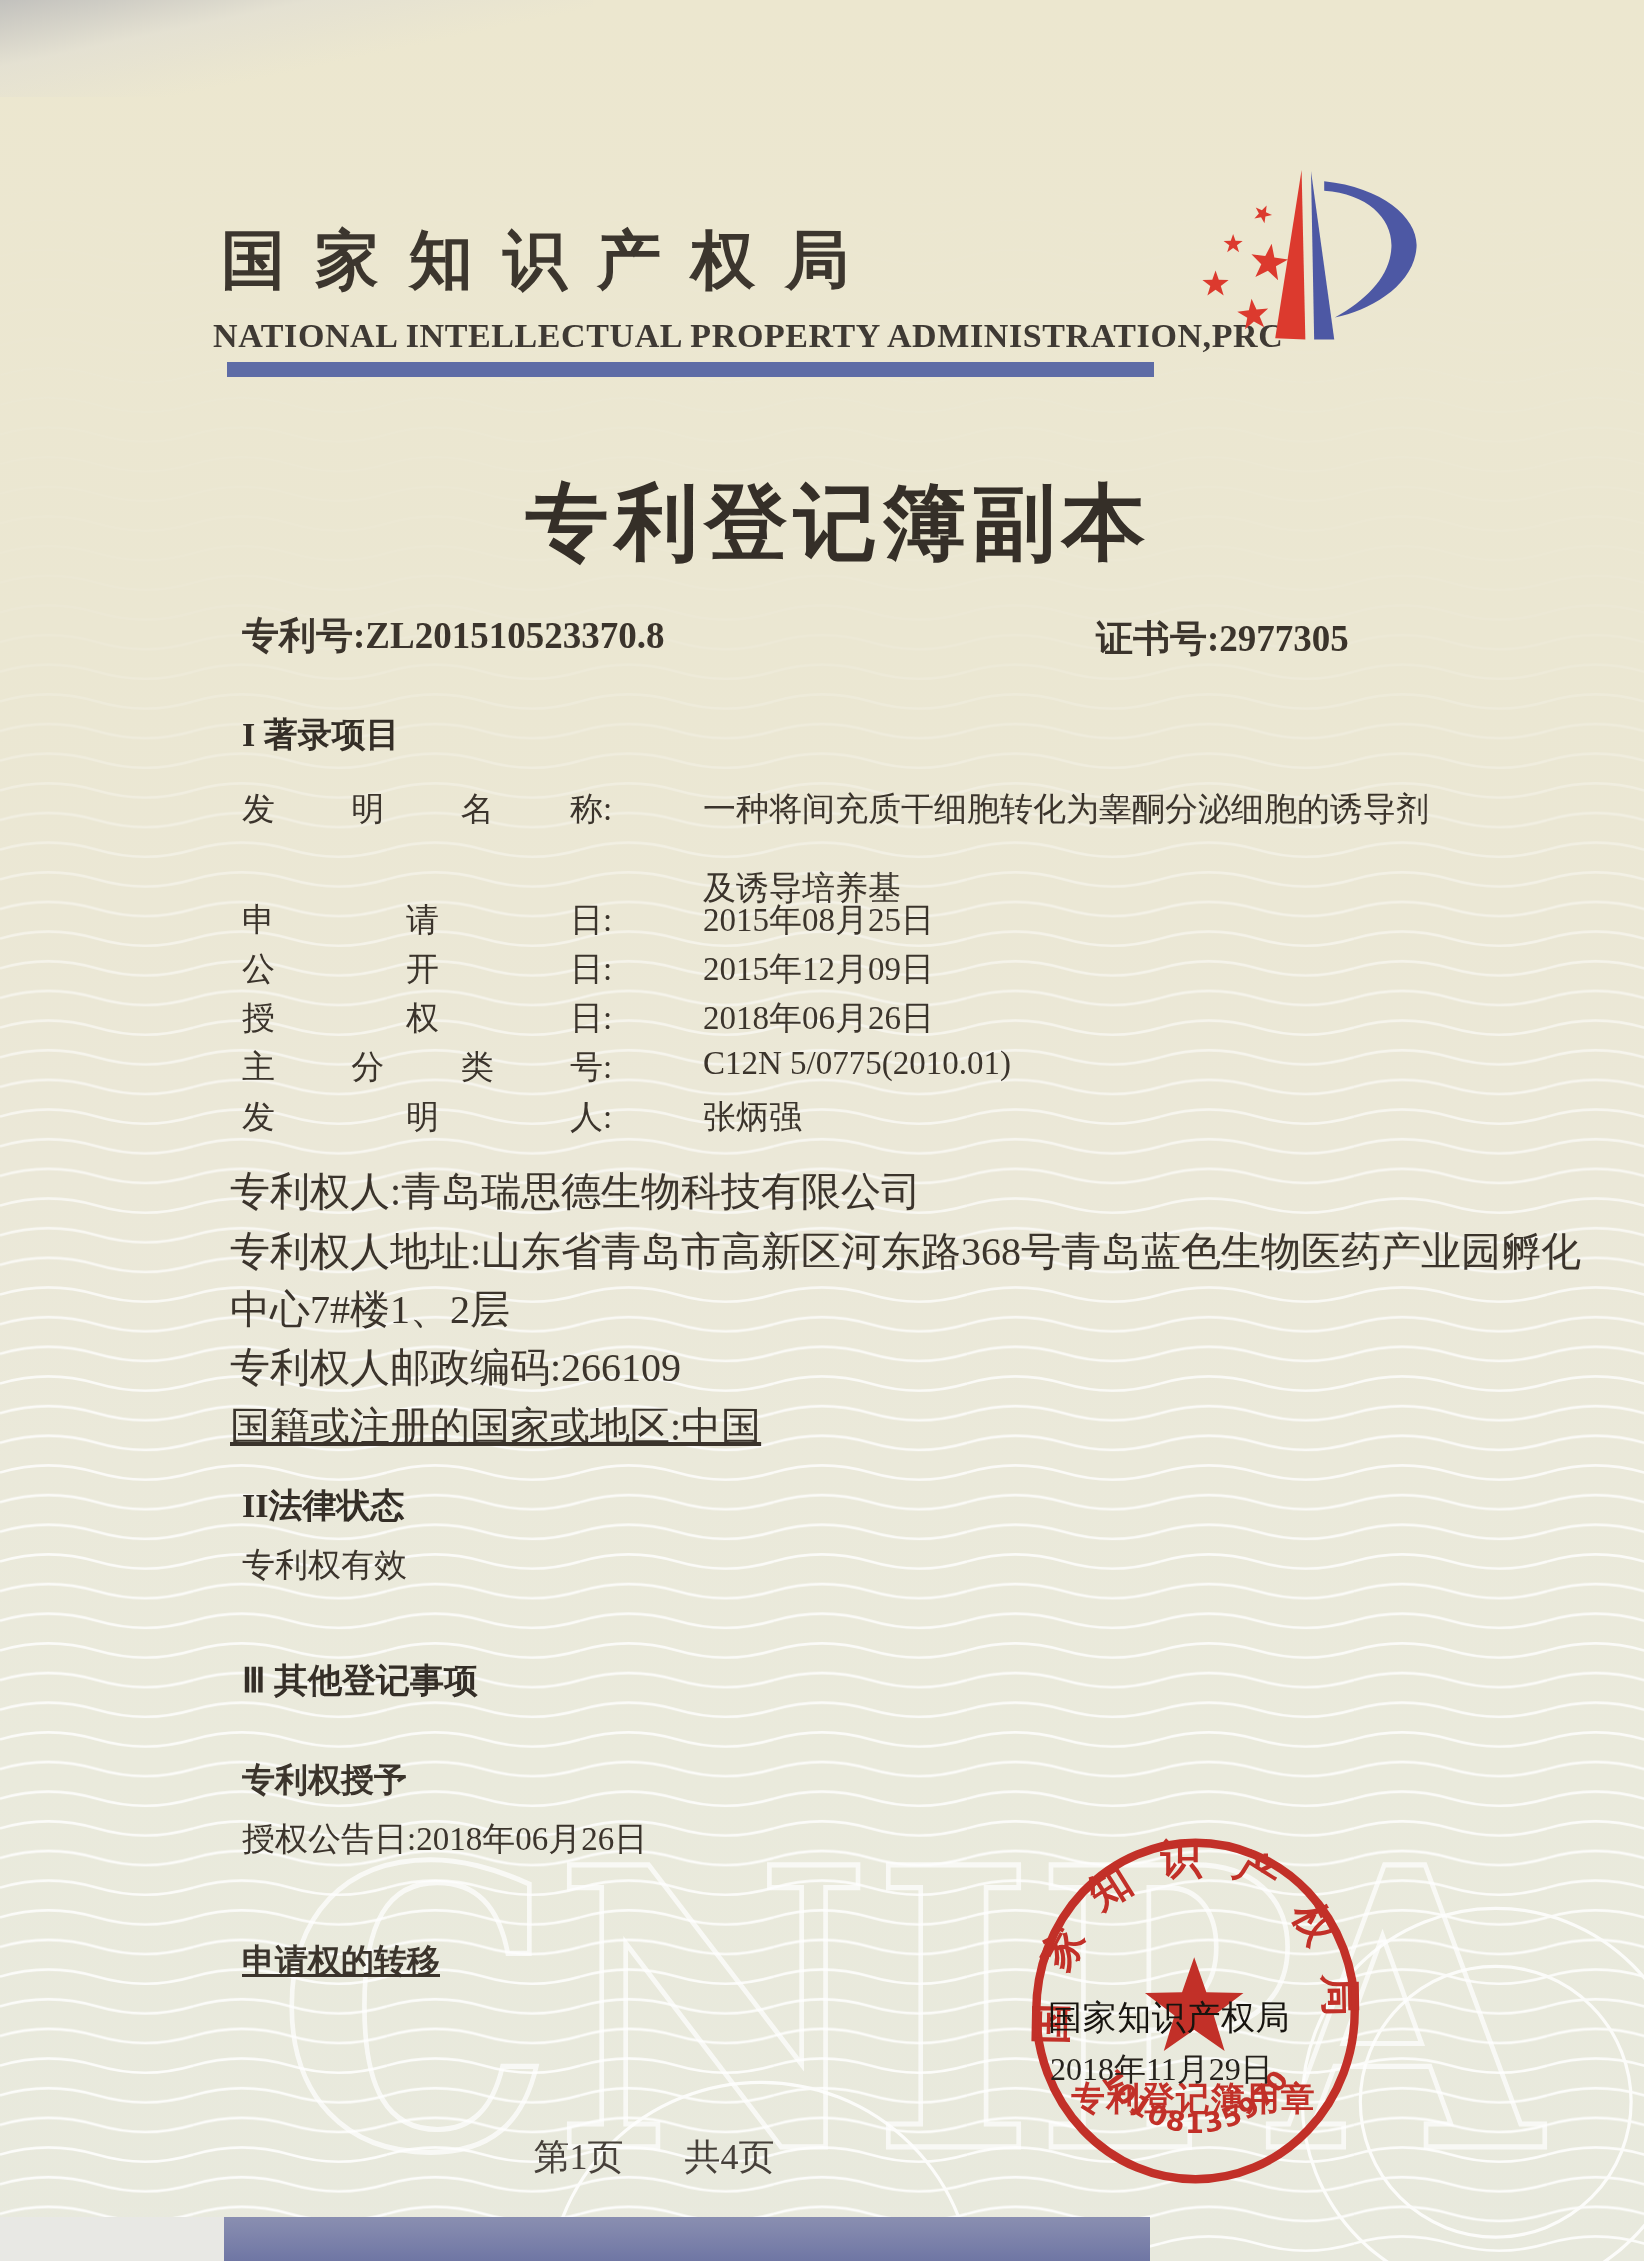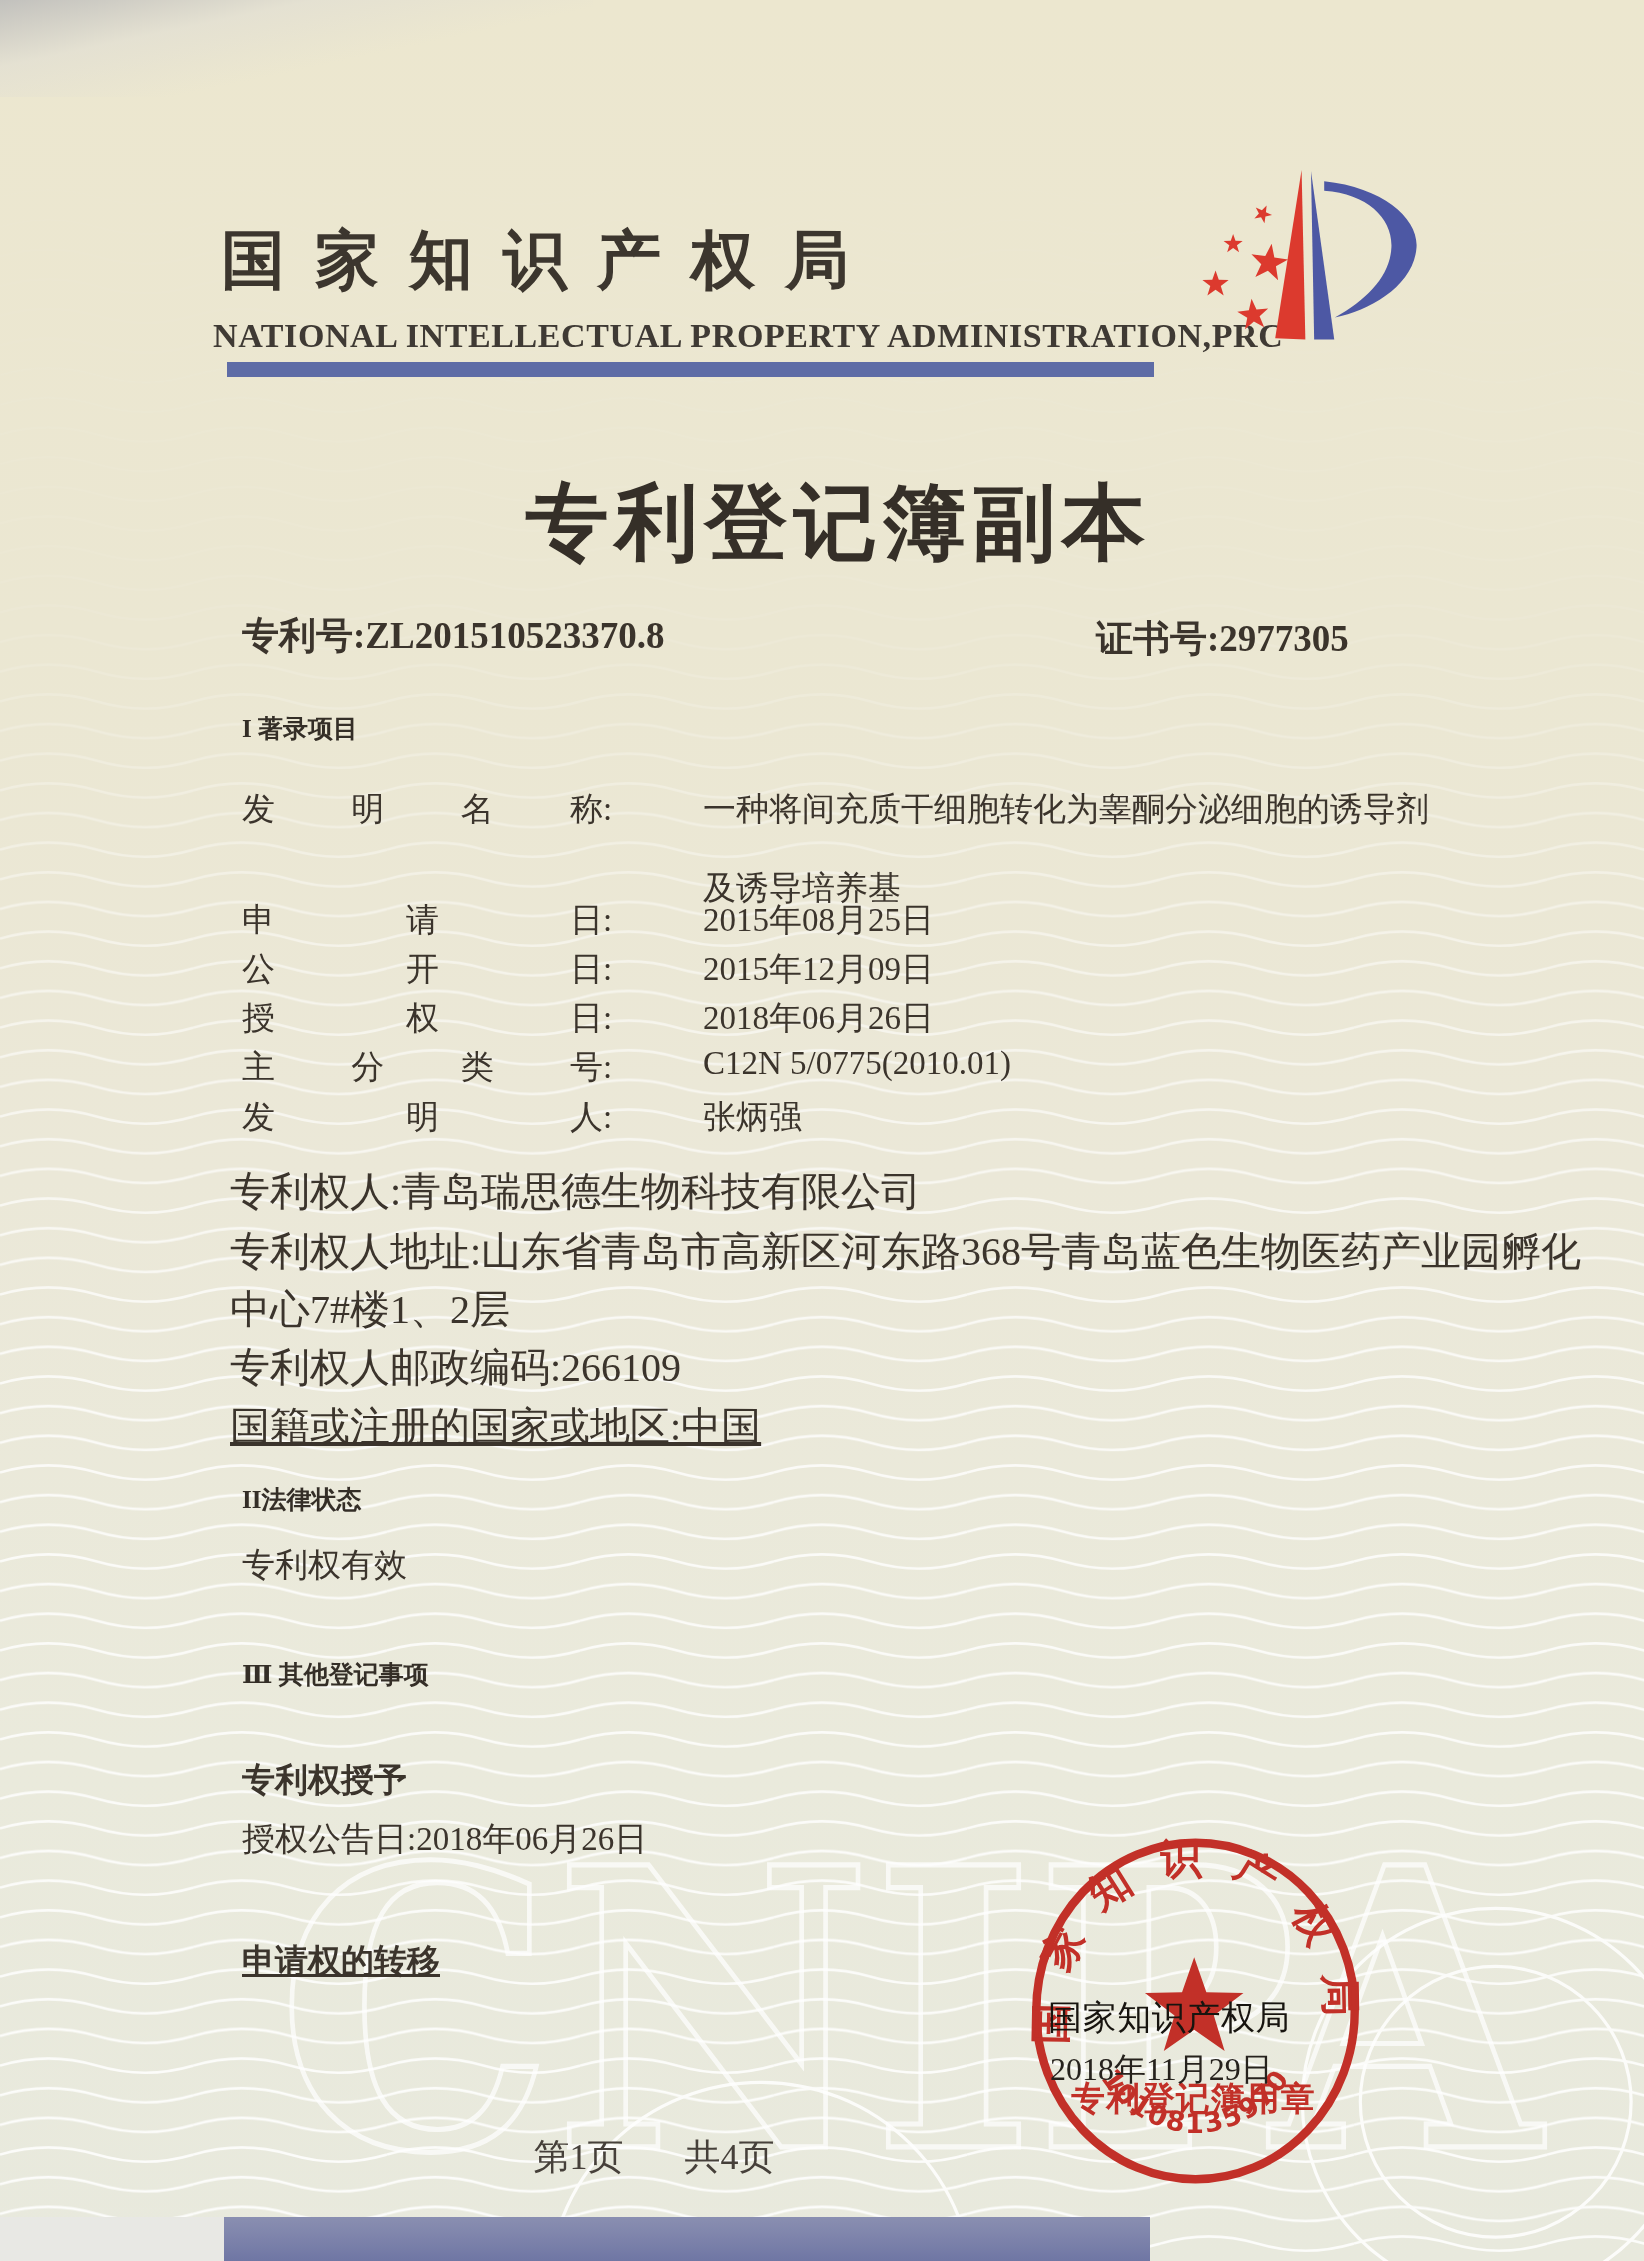--- a/index.html
+++ b/index.html
@@ -10,21 +10,21 @@
   .waves{left:0;top:0;}
   .corner-shadow{position:absolute;left:0;top:0;width:593px;height:97px;
         background:linear-gradient(168deg,#c2c1bd 0%,rgba(222,220,212,.55) 30%,rgba(236,231,207,0) 60%);}
   .agency-cn{position:absolute;left:221px;top:217px;font-size:64px;font-weight:700;letter-spacing:30px;color:#3c362e;white-space:nowrap;}
   .agency-en{position:absolute;left:213px;top:317px;font-size:34px;font-weight:700;letter-spacing:0.6px;color:#3f3a34;white-space:nowrap;}
   .header-bar{position:absolute;left:227px;top:362px;width:927px;height:15px;background:#5e6ca6;}
   .logo{position:absolute;left:1182px;top:153px;width:253px;height:201px;}
   .doc-title{position:absolute;left:84px;top:468px;width:1509px;text-align:center;font-size:83px;font-weight:700;letter-spacing:6.4px;color:#352f28;white-space:nowrap;}
   .patent-no{position:absolute;left:242px;top:611px;font-size:37px;font-weight:700;white-space:nowrap;}
   .cert-no{position:absolute;left:1096px;top:614px;font-size:37px;font-weight:700;white-space:nowrap;}
-  .sec-heading{position:absolute;left:242px;font-size:25px;font-weight:700;color:#342e27;white-space:nowrap;}
+  .sec-heading{position:absolute;left:242px;font-size:34px;font-weight:700;color:#342e27;white-space:nowrap;font-family:Liberation Serif, serif;}
   .frow{position:absolute;left:242px;font-size:33px;white-space:nowrap;}
   .flabel{display:inline-block;width:361px;text-align:justify;text-align-last:justify;}
   .fval{position:absolute;left:461px;top:0;white-space:nowrap;}
   .fval2{position:absolute;left:703px;font-size:33px;white-space:nowrap;margin-top:24px;}
   .hline{position:absolute;left:230px;font-size:40px;white-space:nowrap;}
   .status,.grant-date{position:absolute;left:242px;font-size:33px;white-space:nowrap;}
   .grant-h,.transfer-h{position:absolute;left:242px;font-size:33px;font-weight:700;white-space:nowrap;}
   .footer{position:absolute;left:0;top:2133px;width:1308px;text-align:center;font-size:36px;color:#46403a;}
   .footer .gap{display:inline-block;width:61px;}
   .seal{position:absolute;left:1027px;top:1833px;width:337px;height:356px;}

